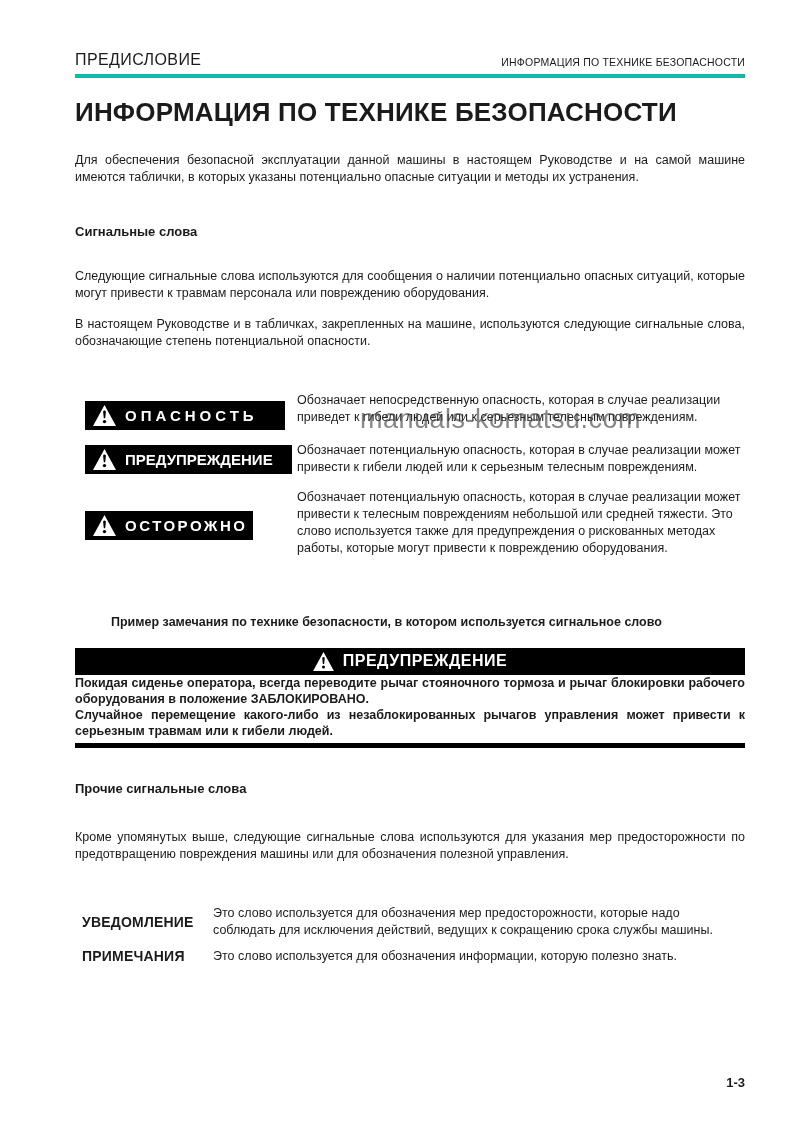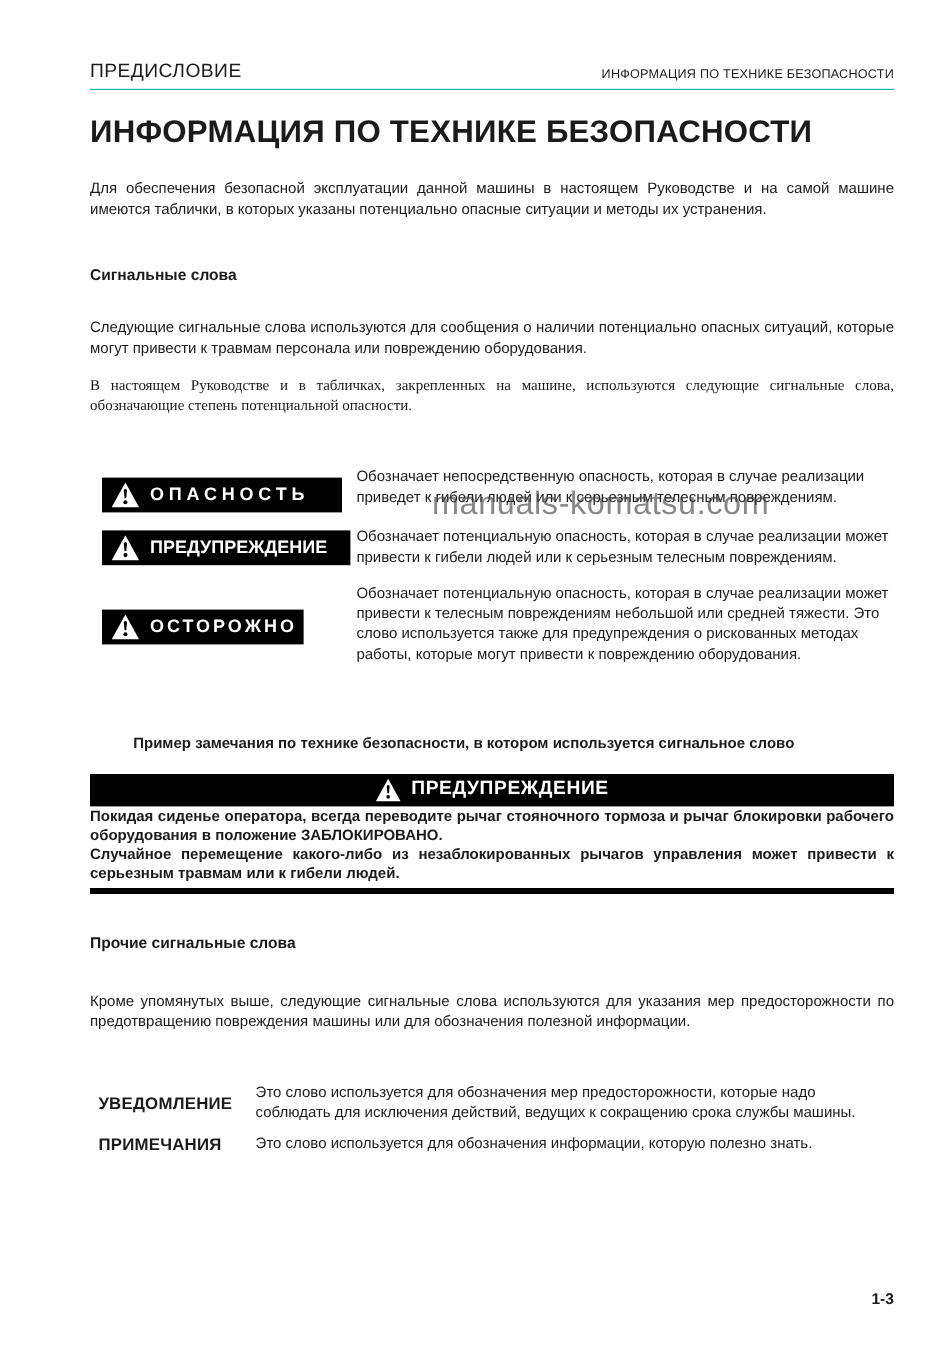--- a/index.html
+++ b/index.html
@@ -14,21 +14,21 @@
     color: #1b1b1b;
     padding: 50px 48px 0 75px;
     overflow: hidden;
   }
 
   
   .header {
     display: flex;
     justify-content: space-between;
     align-items: flex-end;
-    border-bottom: 1px solid #14b8a6;
+    border-bottom: 4px solid #14b8a6;
     padding-bottom: 5px;
   }
   .header-left { font-size: 16px; line-height: 19px; letter-spacing: 0.4px; }
   .header-right { font-size: 10.5px; line-height: 13px; letter-spacing: 0.2px; }
 
   
   .doc-title {
     margin: 20px 0 0 0;
     font-size: 26px;
     line-height: 28px;
@@ -45,21 +45,21 @@
   }
   .section-heading {
     margin: 0;
     font-size: 13px;
     line-height: 16px;
     font-weight: bold;
   }
   .mt-intro   { margin-top: 26px; }
   .mt-sig-h   { margin-top: 38px; }
   .mt-sig-p1  { margin-top: 28px; }
-  .mt-sig-p2  { margin-top: 14px; font-family: Liberation Serif, serif; }
+  .mt-sig-p2  { margin-top: 14px; }
 
   
   .signal-table { margin-top: 42px; }
   .signal-row { display: flex; margin-bottom: 12px; }
   .signal-left { width: 222px; flex: none; padding-left: 10px; }
   .signal-box {
     display: flex;
     align-items: center;
     background: #000000;
     color: #ffffff;
@@ -241,21 +241,21 @@
     <span class="warning-banner-label">ПРЕДУПРЕЖДЕНИЕ</span>
   </div>
 
   <div class="example-body">
     <p class="para">Покидая сиденье оператора, всегда переводите рычаг стояночного тормоза и рычаг блокировки рабочего оборудования в положение ЗАБЛОКИРОВАНО.</p>
     <p class="para">Случайное перемещение какого-либо из незаблокированных рычагов управления может привести к серьезным травмам или к гибели людей.</p>
   </div>
   <div class="thick-rule"></div>
 
   <h2 class="section-heading mt-other-h">Прочие сигнальные слова</h2>
-  <p class="para mt-other-p">Кроме упомянутых выше, следующие сигнальные слова используются для указания мер предосторожности по предотвращению повреждения машины или для обозначения полезной информации.</p>
+  <p class="para mt-other-p">Кроме упомянутых выше, следующие сигнальные слова используются для указания мер предосторожности по предотвращению повреждения машины или для обозначения полезной управления.</p>
 
   <div class="def-list">
     <div class="def-row">
       <span class="def-term">УВЕДОМЛЕНИЕ</span>
       <p class="def-desc">Это слово используется для обозначения мер предосторожности, которые надо соблюдать для исключения действий, ведущих к сокращению срока службы машины.</p>
     </div>
     <div class="def-row">
       <span class="def-term">ПРИМЕЧАНИЯ</span>
       <p class="def-desc">Это слово используется для обозначения информации, которую полезно знать.</p>
     </div>

